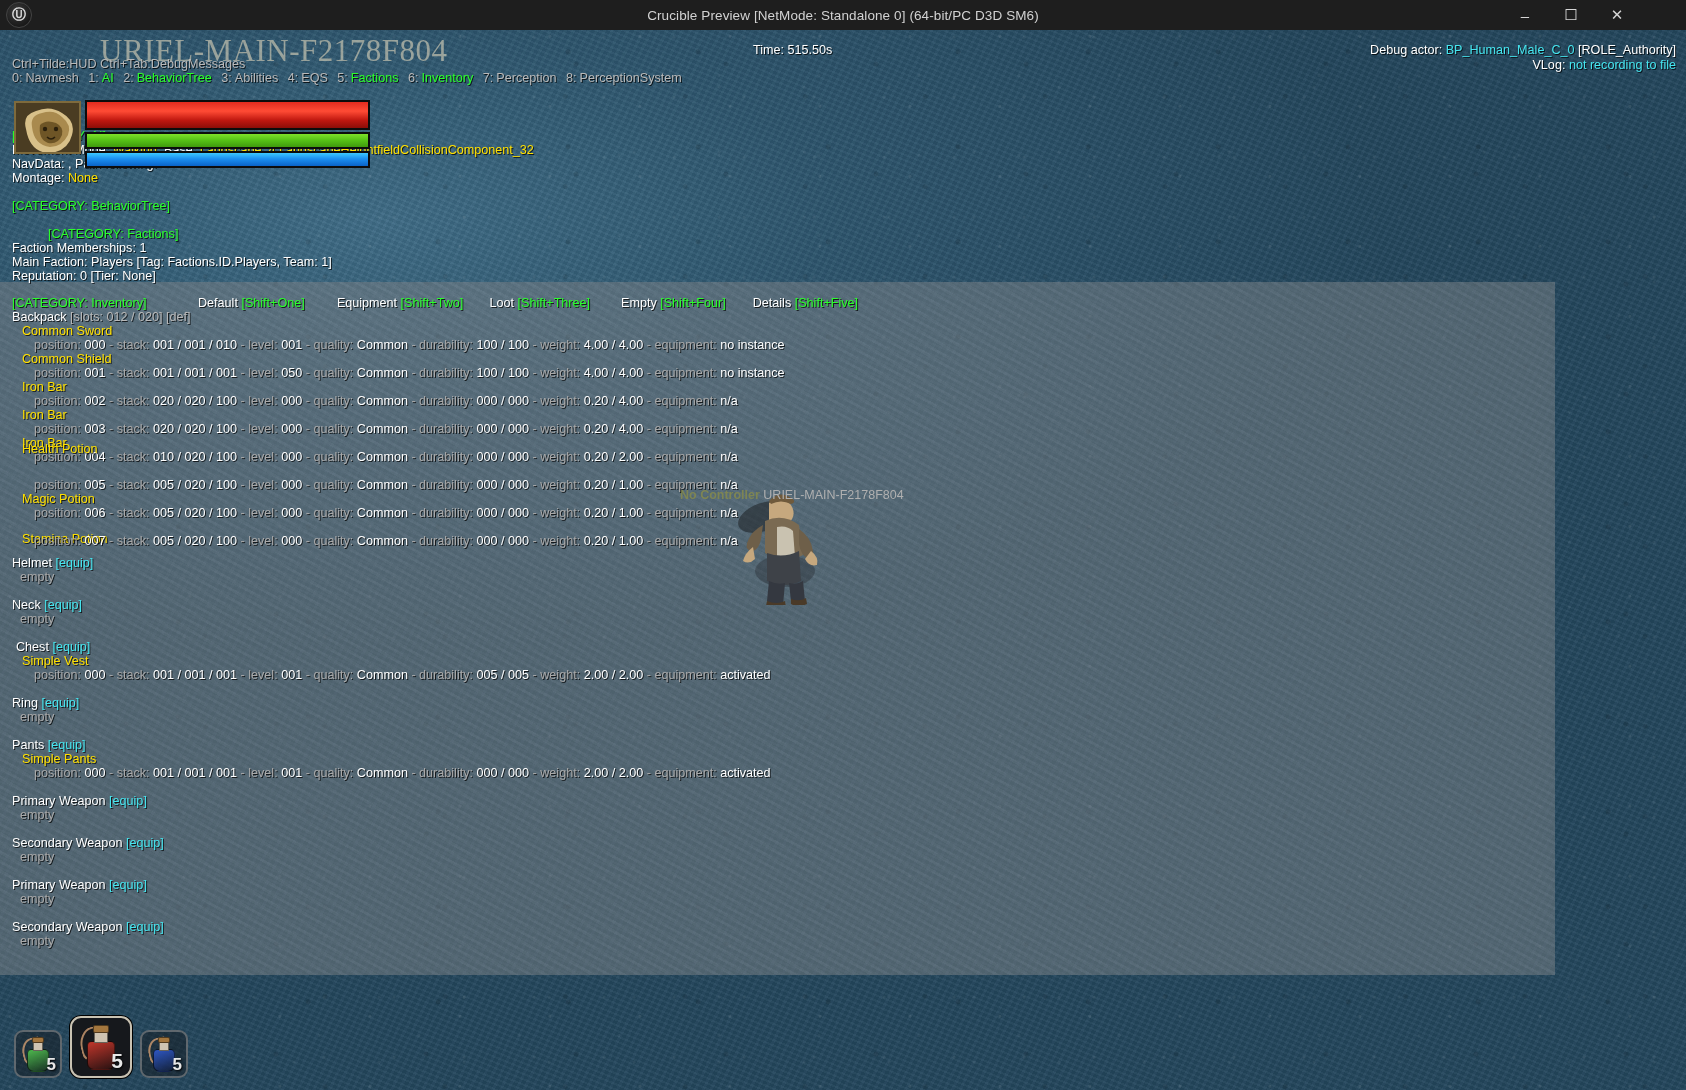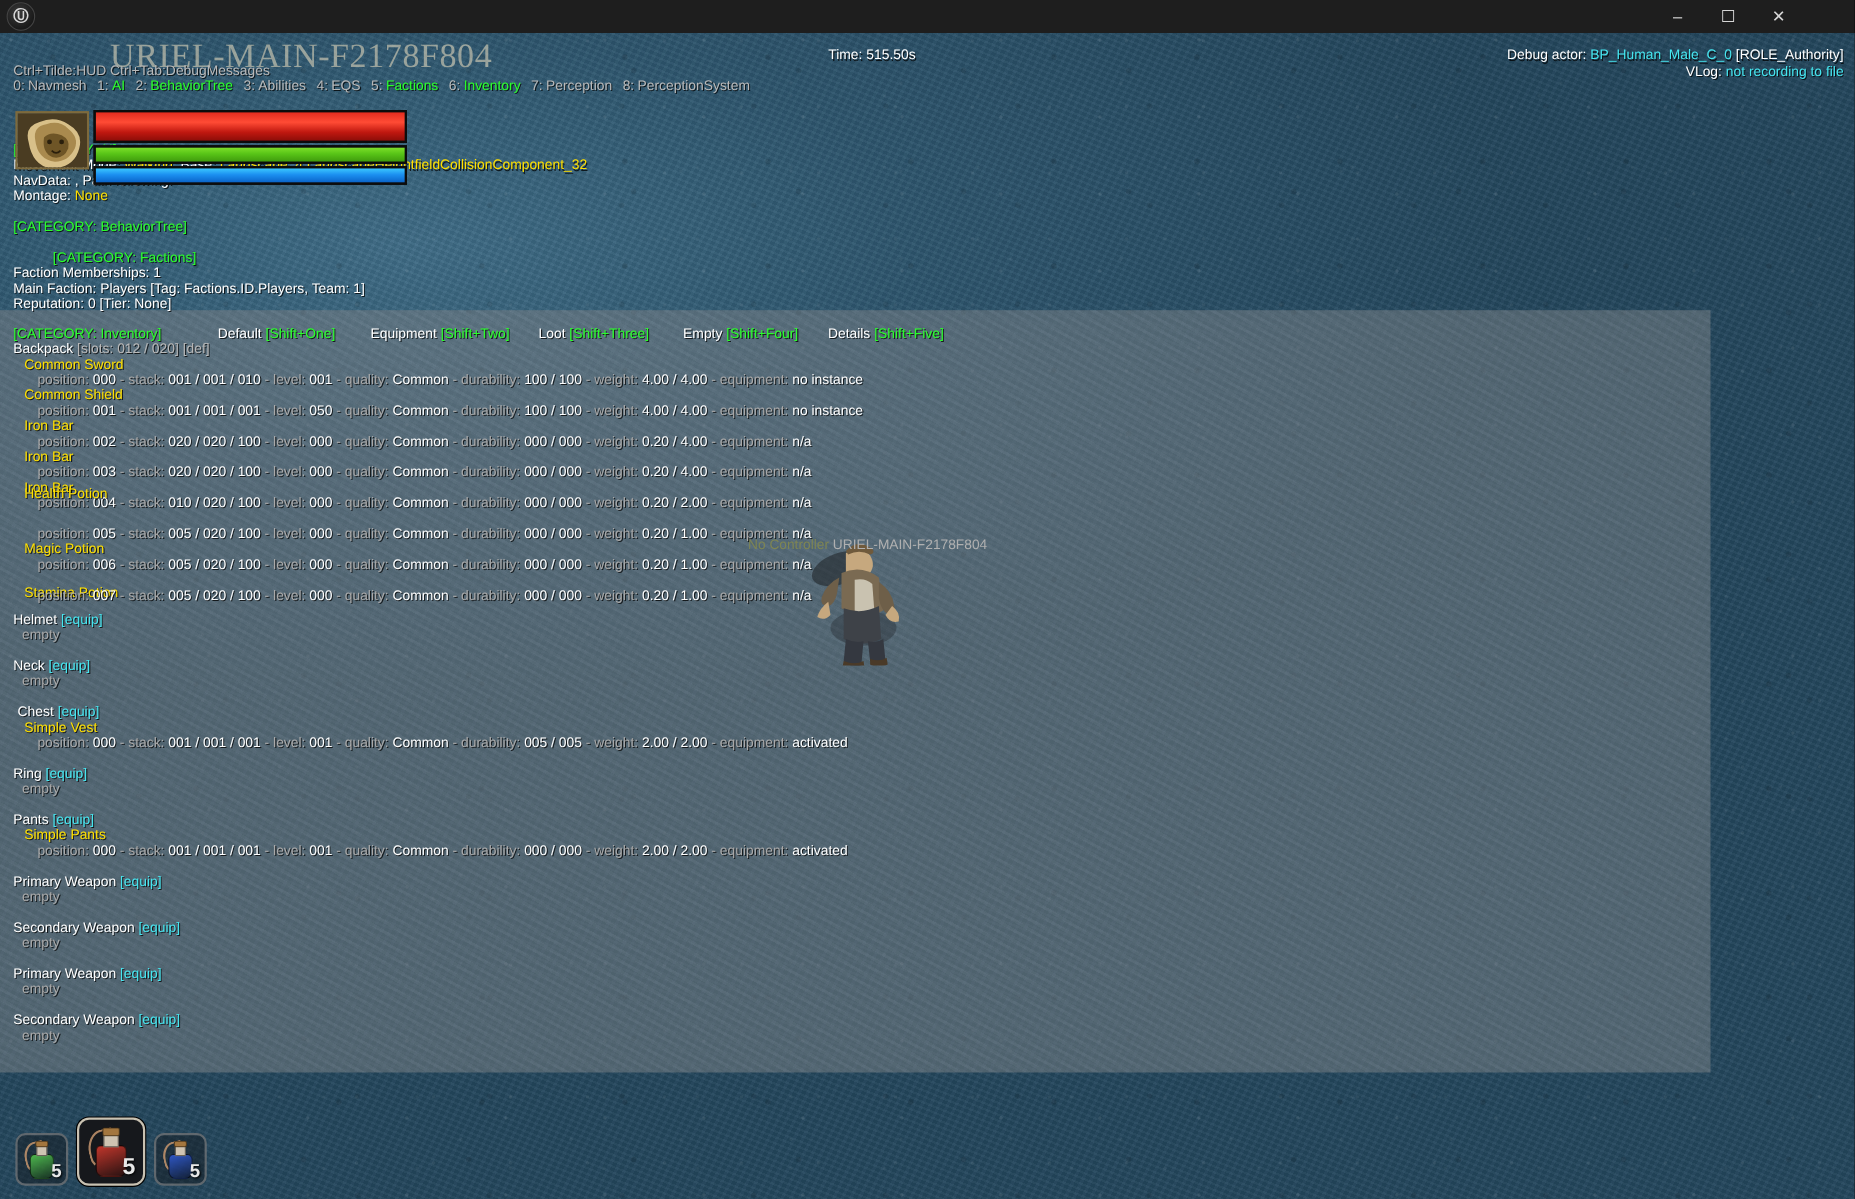--- a/index.html
+++ b/index.html
@@ -80,21 +80,21 @@
       repeating-linear-gradient(31deg, rgba(255,255,255,.022) 0 3px, rgba(0,0,0,.022) 3px 8px);
     pointer-events:none;
   }
 
   
   #character { position: absolute; left: 725px; top: 445px; width: 110px; height: 130px; }
   #char-label {
     position: absolute; left: 680px; top: 458px; width: 300px;
     font-size: 12.5px; color: #b0b0b0; white-space: nowrap;
   }
-  #char-label .nc { color: #7e8553; }
+  #char-label .nc { color: #7e8553; font-weight: bold; }
 
   
   #hud {
     position: absolute; left: 0; top: 0; width: 1686px; height: 1060px;
     font-family: "Liberation Sans", sans-serif;
     font-size: 12.6px; line-height: 14px; color: #ffffff;
     text-shadow: 1px 1px 0 rgba(0,0,0,.75);
     pointer-events: none;
   }
   #hud .row { position: absolute; white-space: nowrap; }
@@ -187,20 +187,21 @@
     transform: rotate(-14deg);
   }
 </style>
 </head>
 <body>
 
 <div id="window">
 
   <div id="titlebar">
     <div id="ue-logo">Ⓤ</div>
+    <div id="title-text">Crucible Preview [NetMode: Standalone 0]  (64-bit/PC D3D SM6)</div>
     <div class="winbtn" id="btn-min">–</div>
     <div class="winbtn" id="btn-max">☐</div>
     <div class="winbtn" id="btn-close">✕</div>
   </div>
 
   <div id="viewport">
 
     <div id="debug-panel-bg"></div>
     <div id="ground-strip"></div>
 

